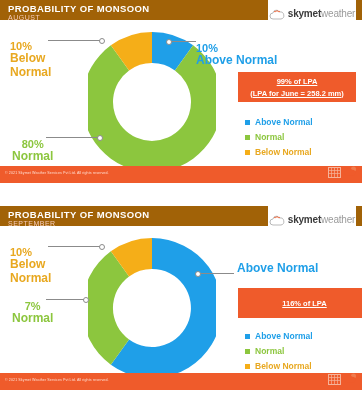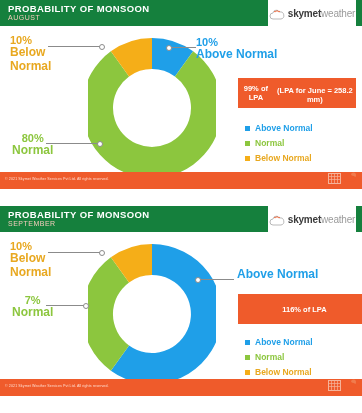--- a/index.html
+++ b/index.html
@@ -1,48 +1,48 @@
 <!DOCTYPE html>
 <html><head>
 <meta charset="utf-8">
 <style>
   html,body{margin:0;padding:0;background:#ffffff;}
   body{width:362px;height:413px;overflow:hidden;font-family:"Liberation Sans",sans-serif;}
   .panel{position:relative;width:362px;height:206px;background:#ffffff;overflow:hidden;}
   .panel.second{height:207px;}
 
   
-  .hdr{position:relative;height:26px;background:#15803d;}
+  .hdr{position:relative;height:20px;background:#a16207;}
   .hdr-title{position:absolute;left:8px;top:3px;color:#ffffff;font-size:9.5px;font-weight:bold;letter-spacing:.4px;}
   .hdr-sub{position:absolute;left:8px;top:14px;color:#f7cdbd;font-size:7px;letter-spacing:.5px;}
   .logo-box{position:absolute;right:6px;top:0;width:88px;height:26px;background:#ffffff;display:flex;align-items:center;justify-content:center;gap:3px;}
   .logo-cloud{width:16px;height:12px;position:relative;}
   .logo-txt{font-size:10px;letter-spacing:-.2px;}
   .logo-txt .b{color:#3b3b3b;font-weight:bold;}
   .logo-txt .g{color:#9b9b9b;}
 
   
   .body{position:relative;height:163px;background:#ffffff;}
   .panel.second .body{height:164px;}
 
   .donut-wrap{position:absolute;left:88px;top:6px;width:128px;height:152px;}
   .donut-svg{display:block;}
 
   .lbl{position:absolute;line-height:1.12;}
-  .lbl .pct{font-size:11px;font-weight:bold;display:block;}
+  .lbl .pct{font-size:11px;font-weight:bold;display:block;margin-top:12px;}
   .lbl .nm{font-size:12px;font-weight:bold;display:block;}
   .lbl.yellow .pct,.lbl.yellow .nm{color:#e8a820;}
   .lbl.green .pct,.lbl.green .nm{color:#8cc63e;text-align:center;}
   .lbl.blue .pct,.lbl.blue .nm{color:#1f9fe8;}
 
   .leader{position:absolute;height:1px;background:#8b8b8b;}
   .leader-dot{position:absolute;width:4px;height:4px;border-radius:50%;background:#ffffff;border:1px solid #8b8b8b;}
 
   .lpa{position:absolute;background:#ef5b2b;color:#ffffff;text-align:center;
-       display:flex;flex-direction:row;align-items:center;justify-content:center;}
+       display:flex;flex-direction:column;align-items:center;justify-content:center;text-decoration:underline;}
   .lpa .l1{font-size:7.5px;font-weight:bold;}
   .lpa .l2{font-size:7.5px;font-weight:bold;margin-top:3px;}
 
   .legend{position:absolute;}
   .legend-row{display:flex;align-items:center;gap:5px;margin-bottom:5px;}
   .legend-sw{width:5px;height:5px;display:inline-block;}
   .legend-tx{font-size:8.5px;font-weight:bold;}
 
   .footer{position:absolute;left:0;bottom:0;width:362px;height:17px;background:#ef5b2b;}
   .footer-txt{position:absolute;left:5px;top:5px;font-size:3.6px;color:#ffdccf;letter-spacing:.1px;}

